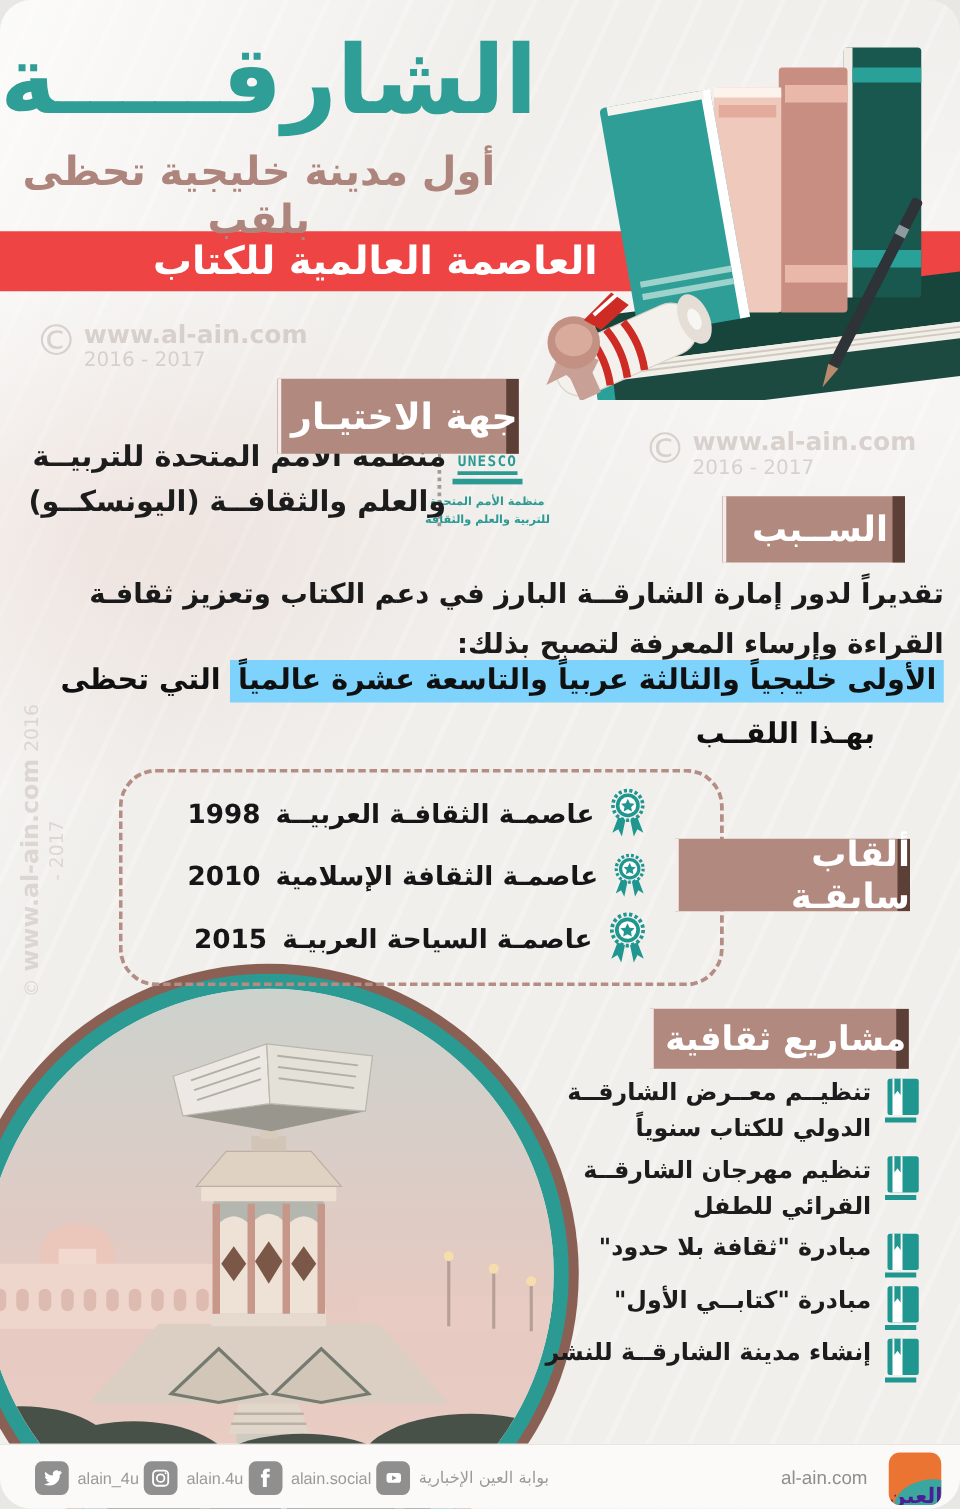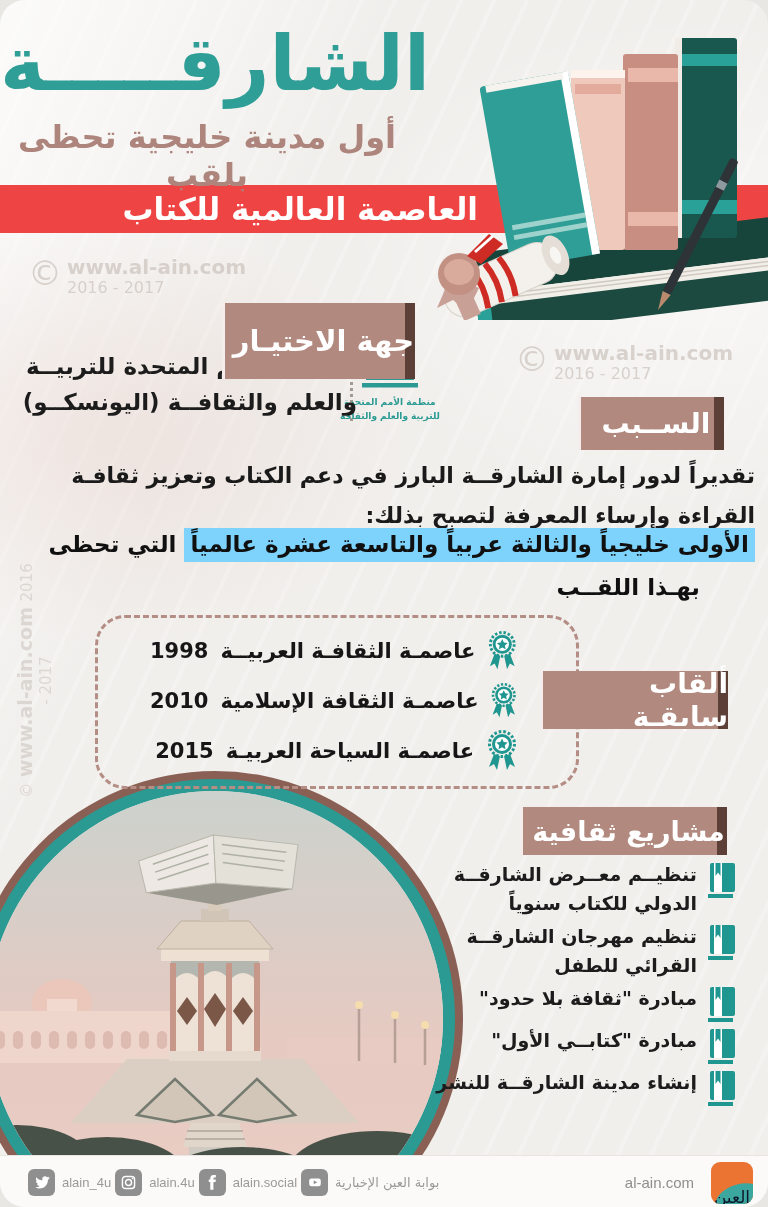--- a/index.html
+++ b/index.html
@@ -32,21 +32,21 @@
   .wm-mid{left:515px;top:342px;}
   .wm-vert{left:-84px;top:660px;width:236px;transform:rotate(-90deg);
            text-align:center;color:#cbc2bc;opacity:.55;z-index:2;font-weight:bold;}
   .wm-vert .l1{font-size:19px;}
   .wm-vert .l2{font-size:15px;font-weight:normal;}
   
   .tag{position:absolute;background:#b2897f;color:#fff;font-weight:bold;z-index:4;
        display:flex;align-items:center;justify-content:center;direction:rtl;
        box-shadow:inset -10px 0 0 #5c4038, inset 3px 0 0 rgba(255,255,255,.85);
        padding-left:10px;}
-  .tag-jiha{left:222px;top:303px;width:183px;height:76px;font-size:29px;}
+  .tag-jiha{left:222px;top:303px;width:183px;height:60px;font-size:29px;}
   .tag-sabab{left:578px;top:397px;width:136px;height:53px;font-size:28px;}
   .tag-alqab{left:540px;top:671px;width:178px;height:58px;font-size:28px;}
   .tag-mashari{left:520px;top:807px;width:197px;height:48px;font-size:27px;}
   
   .dotline{left:350px;top:363px;height:58px;width:0;border-right:3px dotted #a39a94;z-index:2;}
   .unesco-logo{left:357px;top:340px;z-index:2;}
   .unesco-caption{left:339px;top:396px;width:102px;text-align:center;z-index:2;
                   font-size:9px;line-height:1.5;color:#2a9a93;font-weight:bold;direction:rtl;}
   .org-text{left:20px;top:349px;width:337px;direction:rtl;text-align:right;z-index:2;
             font-size:23px;font-weight:bold;color:#1c1c1c;line-height:1.55;}
@@ -85,21 +85,21 @@
           display:flex;align-items:center;justify-content:center;}
   .soc-lbl{font-family:"Liberation Sans",sans-serif;font-size:13px;color:#9a9a9a;}
   .soc-lbl.ar{font-family:"DejaVu Sans",sans-serif;direction:rtl;}
   .site{position:absolute;right:74px;top:0;height:52px;display:flex;align-items:center;
         font-family:"Liberation Sans",sans-serif;font-size:15px;color:#8e8e8e;}
   .logo{position:absolute;right:15px;top:6px;width:42px;height:42px;border-radius:9px;
         background:#ec7433;overflow:hidden;}
   .logo::after{content:"";position:absolute;right:-14px;bottom:-14px;width:52px;height:34px;
         background:#3ba79f;border-radius:50%;transform:rotate(-14deg);}
   .logo span{position:absolute;inset:0;display:flex;align-items:center;justify-content:center;
-        color:#0f172a;font-size:17px;font-weight:normal;z-index:1;direction:rtl;margin-top:27px;}
+        color:#4c1d95;font-size:17px;font-weight:bold;z-index:1;direction:rtl;margin-top:27px;}
 </style>
 </head>
 <body>
 
 <div id="page">
 
   <div class="abs title">الشارقـــــة</div>
   <div class="abs subtitle">أول مدينة خليجية تحظى بلقب</div>
   <div class="abs banner">
     <div class="banner-text">العاصمة العالمية للكتاب</div>

